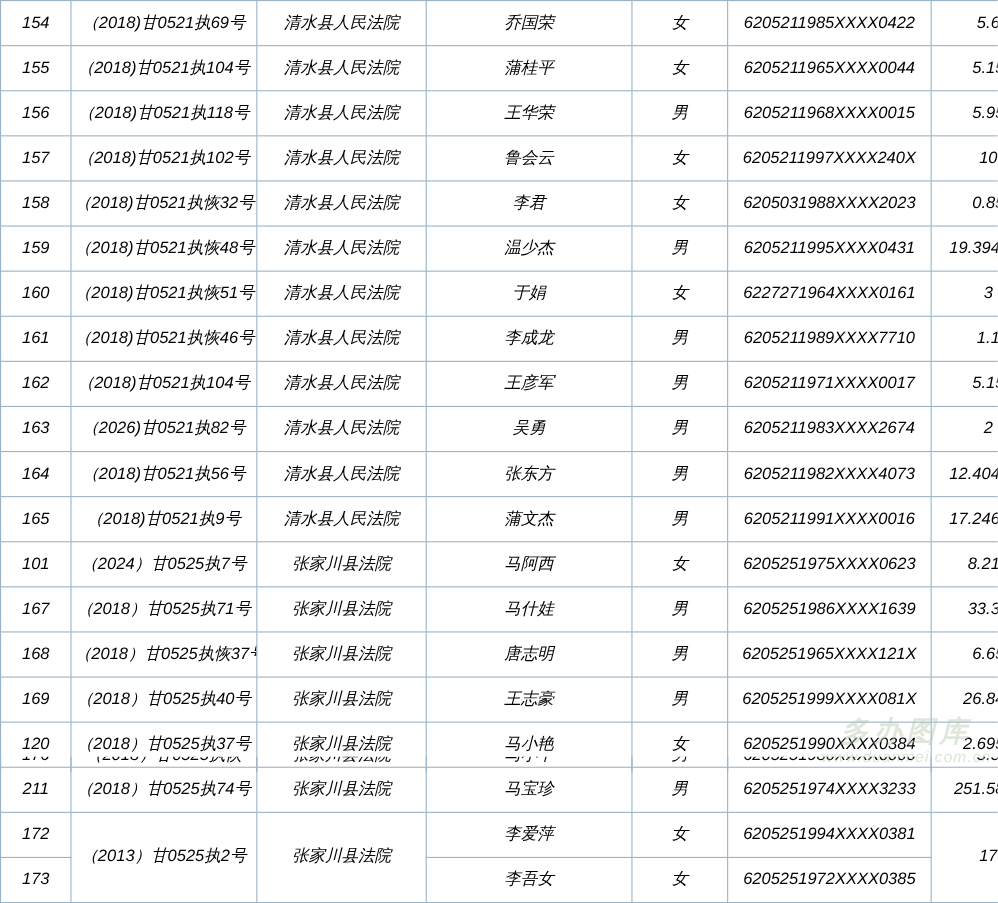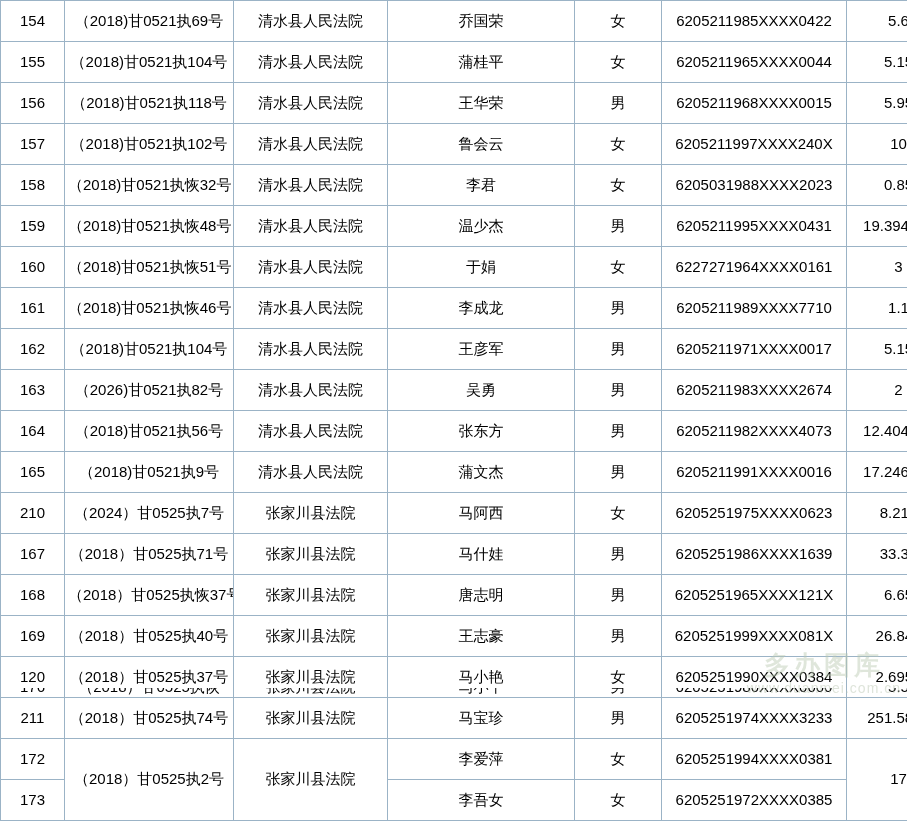--- a/index.html
+++ b/index.html
@@ -13,20 +13,21 @@
     font-family: "Liberation Sans", sans-serif;
     position: relative;
     overflow: hidden;
   }
   #sheet {
     position: absolute;
     left: 0;
     top: 0;
     width: 907px;
     height: 702px;
+    font-style: italic;
   }
   table.grid {
     border-collapse: collapse;
     width: 907px;
     table-layout: fixed;
   }
   table.grid td {
     border: 1px solid #7f9db9;
     border-color: #9bb3c6;
     text-align: center;
@@ -208,21 +209,21 @@
         <td class="c-index">165</td>
         <td class="c-case">（2018)甘0521执9号</td>
         <td class="c-court">清水县人民法院</td>
         <td class="c-name">蒲文杰</td>
         <td class="c-gender">男</td>
         <td class="c-id">6205211991XXXX0016</td>
         <td class="c-amount">17.246972</td>
       </tr>
 
       <tr class="r-short">
-        <td class="c-index">210</td>
+        <td class="c-index">101</td>
         <td class="c-case">（2024）甘0525执7号</td>
         <td class="c-court">张家川县法院</td>
         <td class="c-name">马阿西</td>
         <td class="c-gender">女</td>
         <td class="c-id">6205251975XXXX0623</td>
         <td class="c-amount">8.213</td>
       </tr>
 
       <tr class="r-tall">
         <td class="c-index">167</td>
@@ -269,21 +270,21 @@
         <td class="c-case">（2018）甘0525执74号</td>
         <td class="c-court">张家川县法院</td>
         <td class="c-name">马宝珍</td>
         <td class="c-gender">男</td>
         <td class="c-id">6205251974XXXX3233</td>
         <td class="c-amount">251.5827</td>
       </tr>
 
       <tr class="r-short">
         <td class="c-index">172</td>
-        <td class="c-case" rowspan="2">（2018）甘0525执2号</td>
+        <td class="c-case" rowspan="2">（2013）甘0525执2号</td>
         <td class="c-court" rowspan="2">张家川县法院</td>
         <td class="c-name">李爱萍</td>
         <td class="c-gender">女</td>
         <td class="c-id">6205251994XXXX0381</td>
         <td class="c-amount" rowspan="2">17</td>
       </tr>
 
       <tr class="r-short">
         <td class="c-index">173</td>
         <td class="c-name">李吾女</td>

